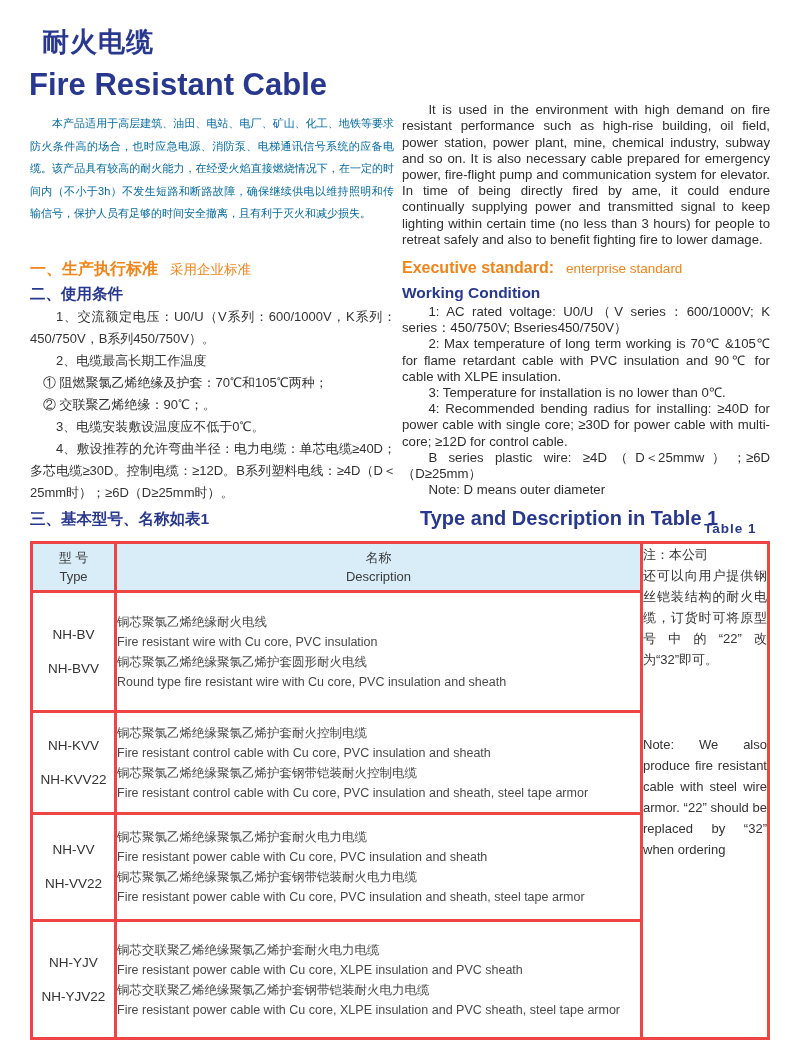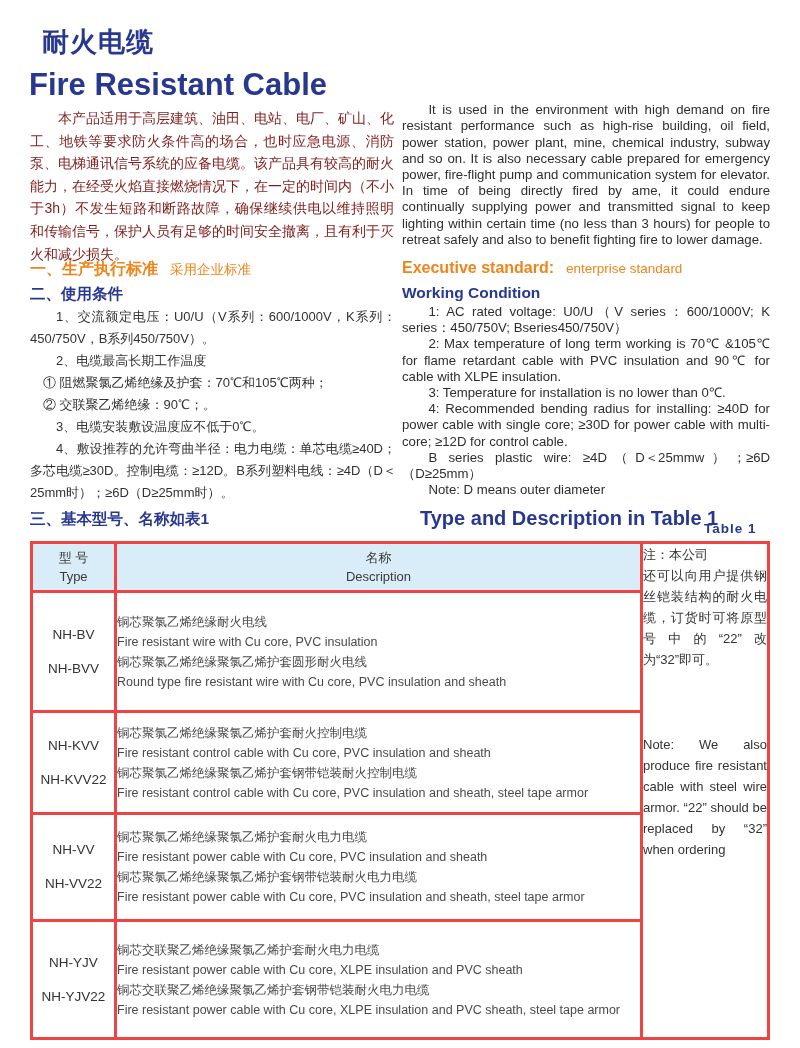--- a/index.html
+++ b/index.html
@@ -22,22 +22,22 @@
     margin-left: 12px;
   }
   .title-en {
     position: absolute; left: 29px; top: 56px;
     font-size: 31px; font-weight: bold; color: #28388f;
     letter-spacing: 0px;
     margin-top: 11px;
   }
 
   .cn-intro {
-    position: absolute; left: 30px; top: 93px; width: 364px;
-    font-size: 14px; line-height: 22.6px; color: #7f1d1d;
+    position: absolute; left: 30px; top: 101px; width: 364px;
+    font-size: 11px; line-height: 22.6px; color: #0369a1;
     text-align: justify; text-indent: 2em;
   }
   .en-intro {
     position: absolute; left: 402px; top: 89px; width: 368px;
     font-size: 13.2px; line-height: 16.2px; color: #2e2e2e;
     text-align: justify; text-indent: 2em;
   }
 
   .std-row-cn { position: absolute; left: 30px;  top: 259px; }
   .std-row-en { position: absolute; left: 402px; top: 259px; }

